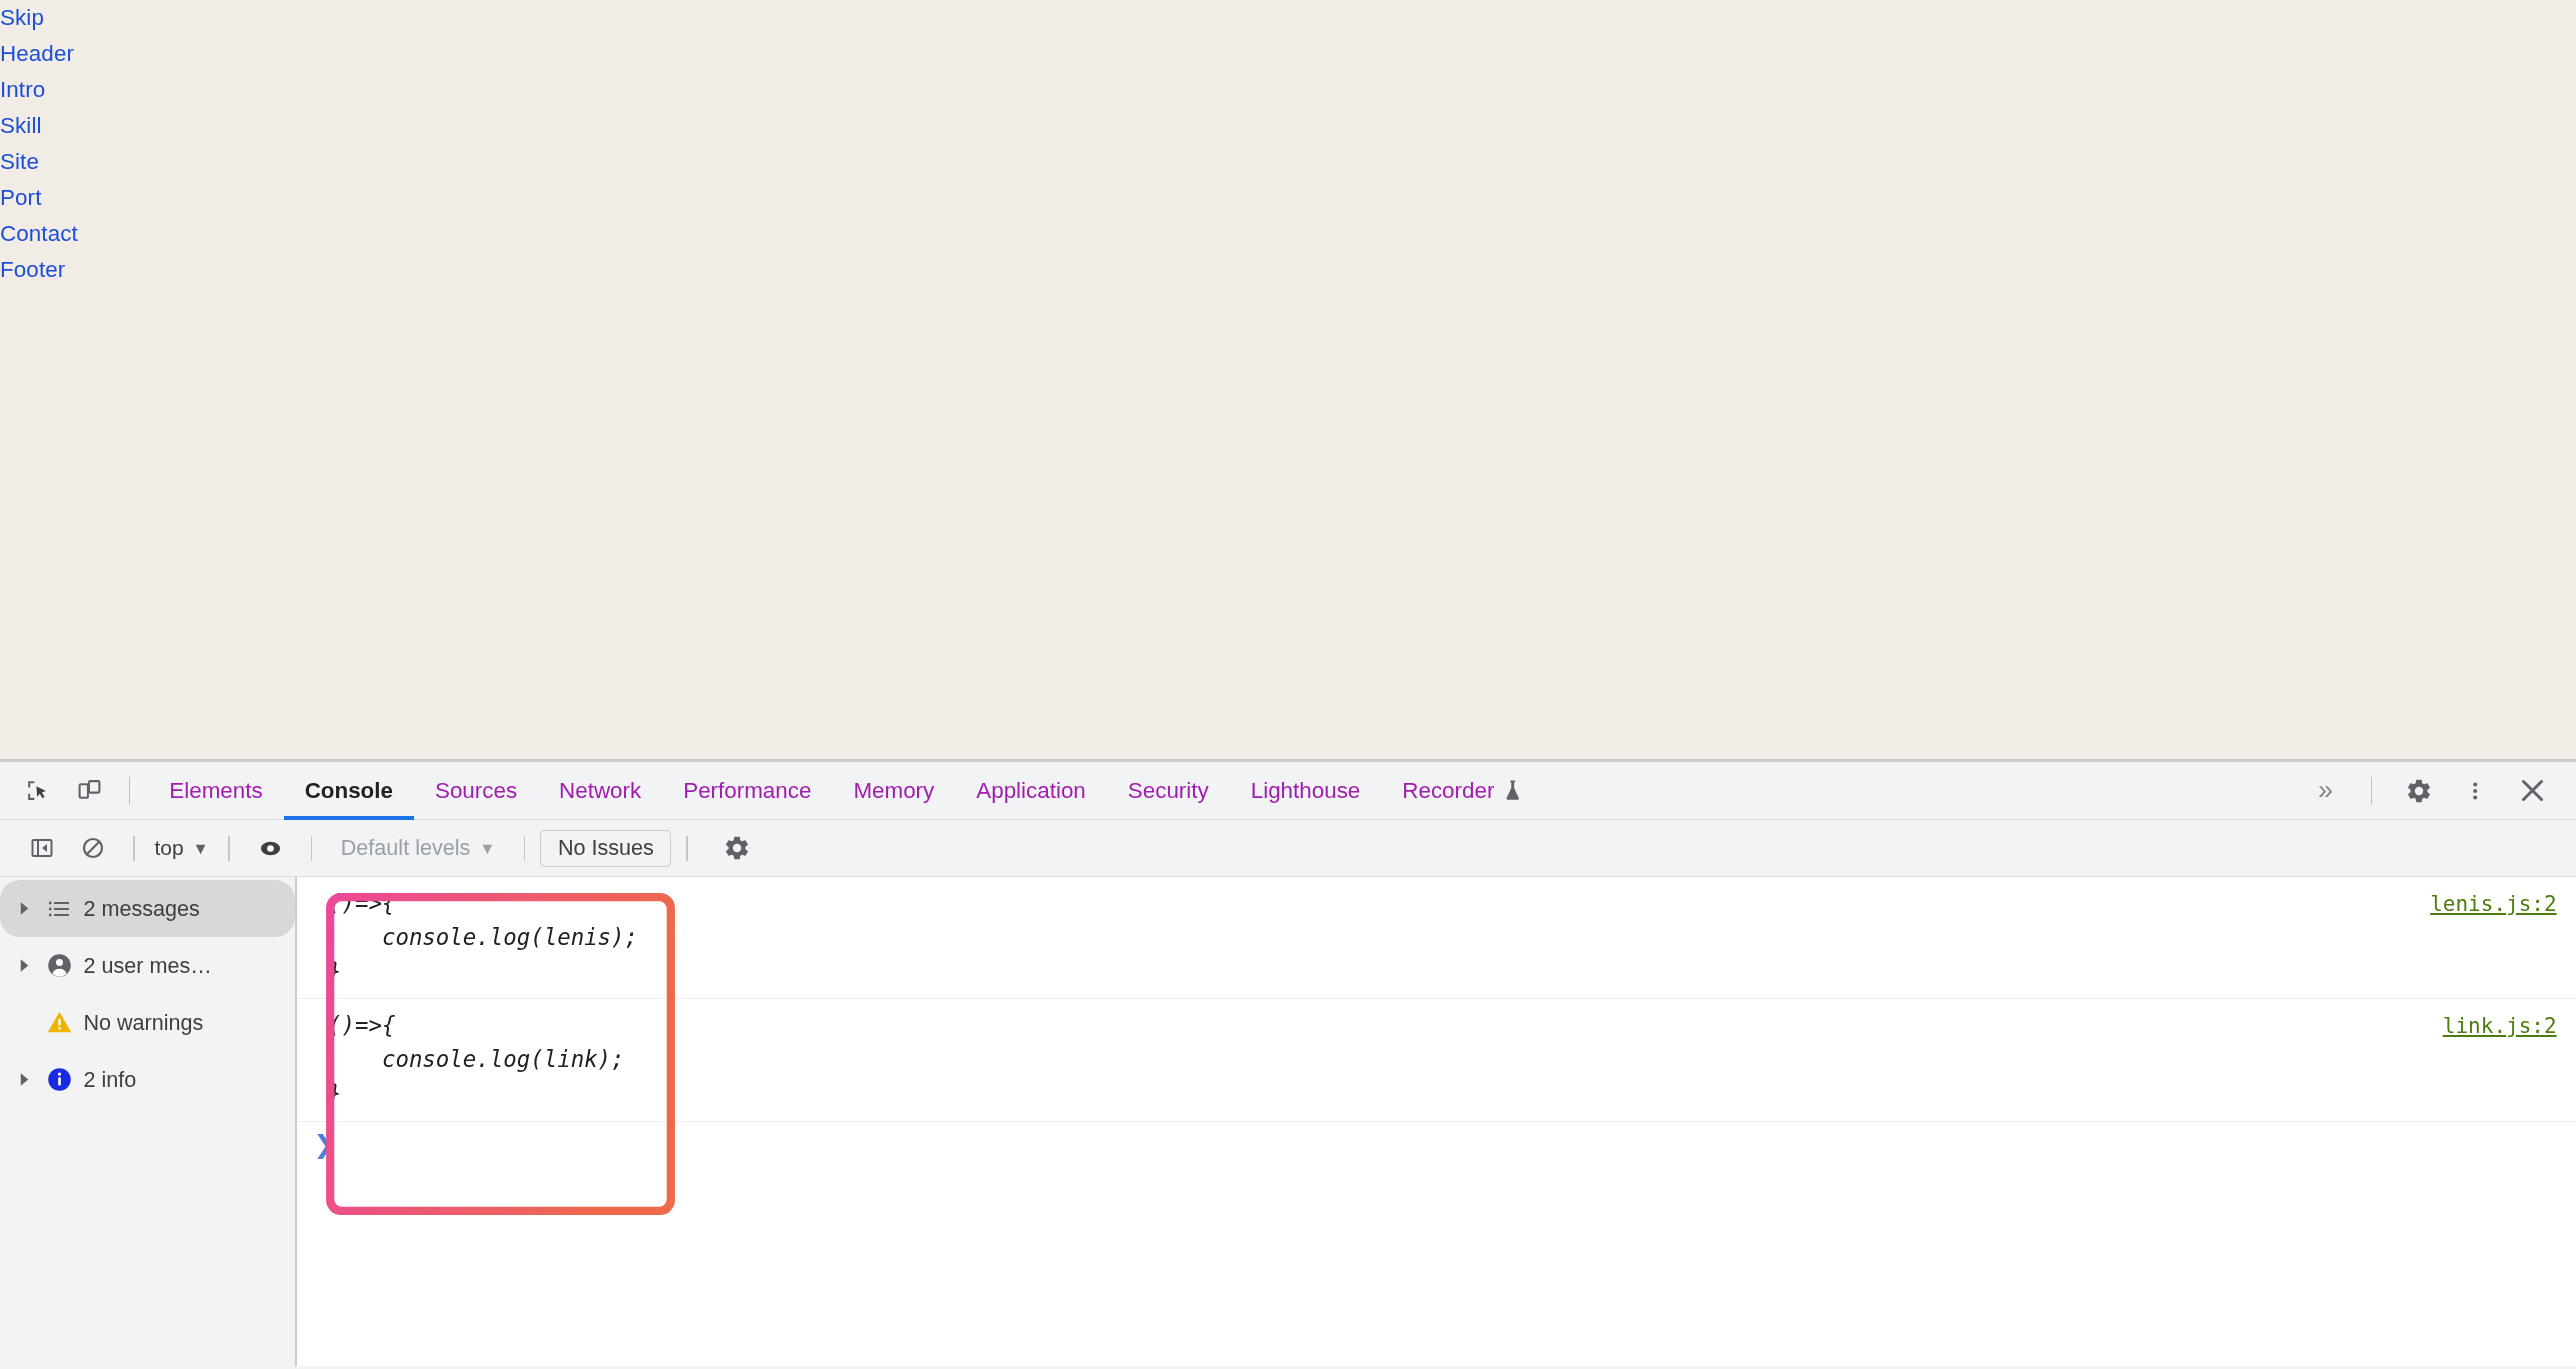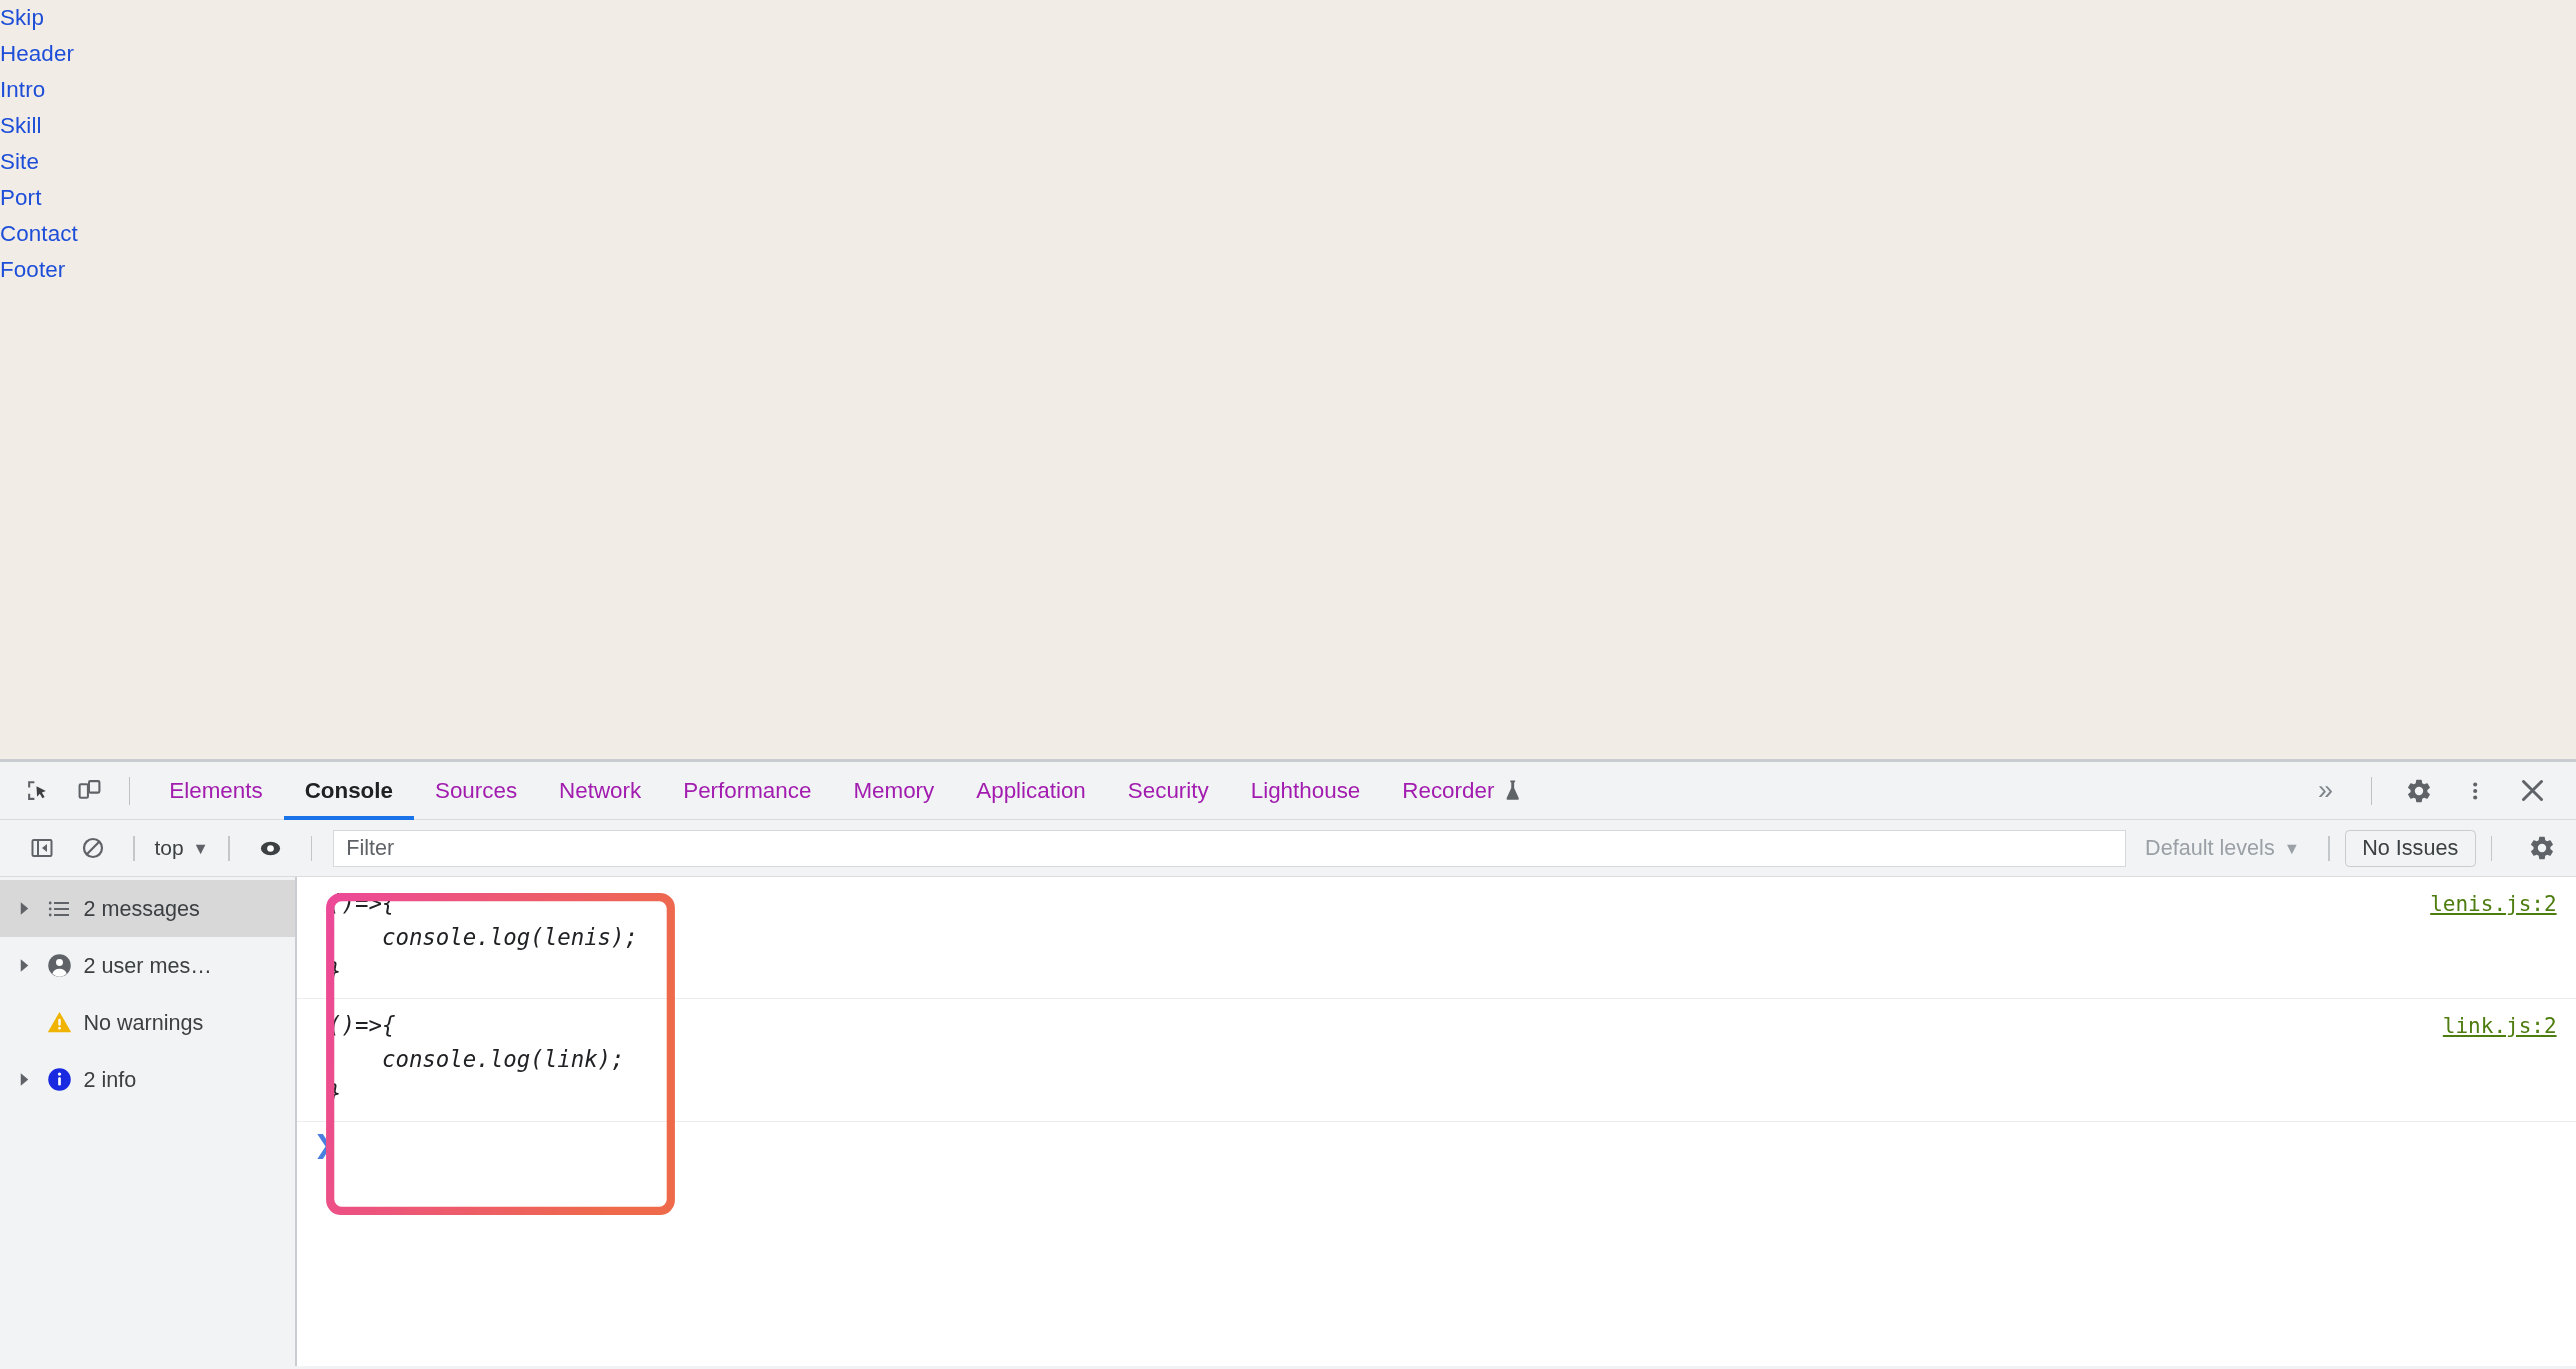--- a/index.html
+++ b/index.html
@@ -228,20 +228,21 @@
     align-items: center;
     height: 57px;
     padding-left: 10.4px;
     box-sizing: border-box;
     font-size: 21.6px;
     color: #3c4043;
     white-space: nowrap;
   }
   .sb-row.selected {
     background: #d8d8d8;
+    border-radius: 20px;
   }
   .sb-arrow {
     width: 28px;
     display: flex;
     align-items: center;
     justify-content: center;
     flex: 0 0 28px;
   }
   .sb-arrow.empty { visibility: hidden; }
   .sb-icon {
@@ -443,23 +444,20 @@
 
       <div class="ct-icon">
         <svg class="icon-svg" width="25" height="25" viewBox="0 0 24 24">
           <ellipse cx="12" cy="12" rx="9.2" ry="6.4" fill="#3c4043"></ellipse>
           <circle cx="12" cy="12" r="3.2" fill="#ffffff"></circle>
         </svg>
       </div>
 
       <div class="ct-sep"></div>
 
-      <div class="ct-filter">
-        <span class="ct-filter-placeholder">Filter</span>
-      </div>
 
       <div class="ct-levels">
         <span>Default levels</span>
         <span class="ct-caret">▼</span>
       </div>
 
       <div class="ct-sep"></div>
 
       <div class="ct-issues">No Issues</div>
 

